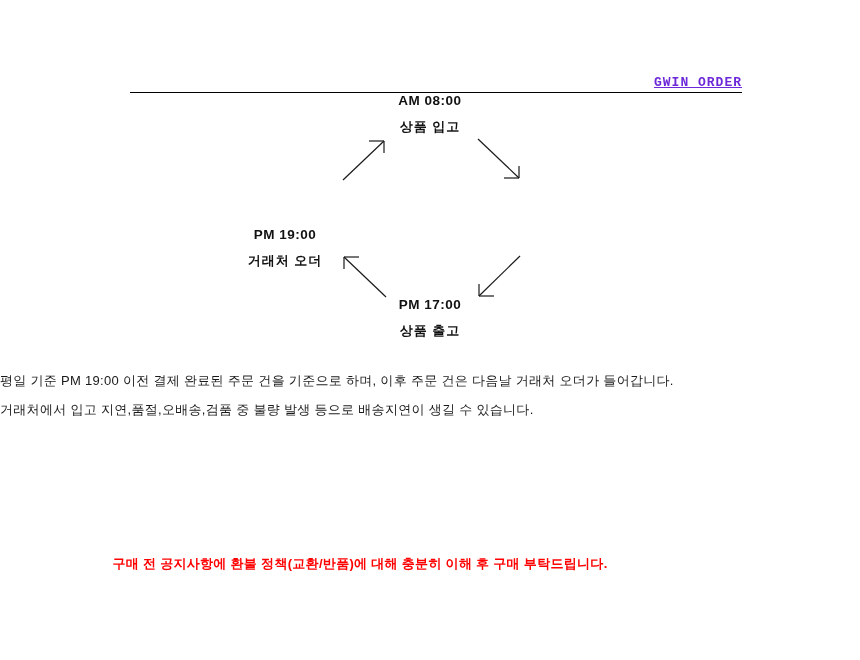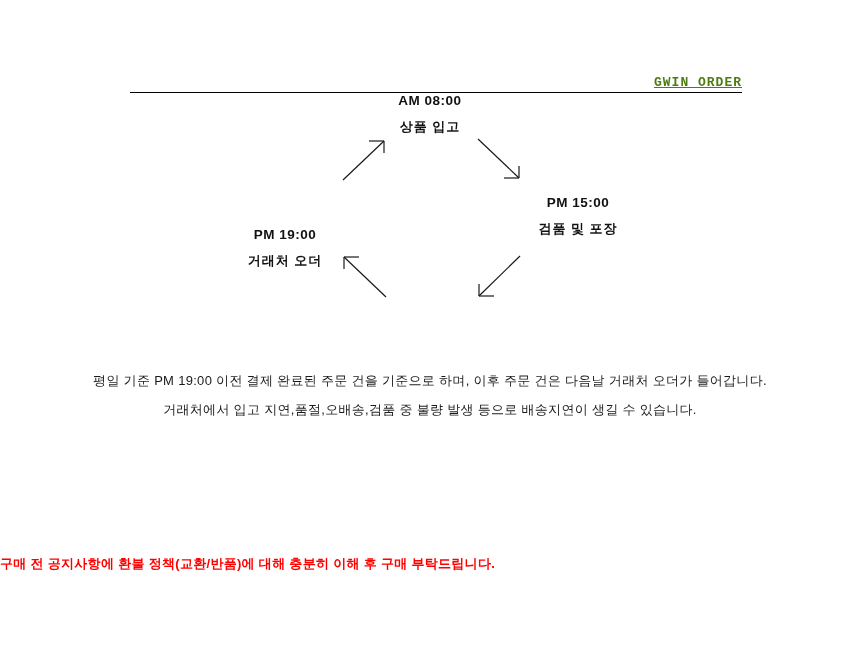--- a/index.html
+++ b/index.html
@@ -26,21 +26,21 @@
     border-bottom: 1.6px solid #000000;
     padding-bottom: 0px;
   }
   .header-title {
     display: inline-block;
     font-family: "Liberation Mono", "DejaVu Sans Mono", monospace;
     font-size: 13px;
     font-weight: bold;
     letter-spacing: 1px;
     text-decoration: underline;
-    color: #4d7c0f;
+    color: #6d28d9;
     line-height: 18px;
     margin-top: 46px;
   }
 
   
   .node {
     position: absolute;
     transform: translateX(-50%);
     text-align: center;
     white-space: nowrap;
@@ -71,35 +71,35 @@
     width: 260px;
     height: 180px;
   }
 
   
   .notes {
     position: absolute;
     left: 0;
     top: 366px;
     width: 860px;
-    text-align: center;
   }
   .notes p {
     font-size: 13px;
     letter-spacing: 0.3px;
     line-height: 29px;
     color: #1a1a1a;
   }
 
   
   .warnings {
     position: absolute;
     left: 0;
     top: 549px;
     width: 720px;
+    text-align: center;
   }
   .warnings p {
     font-size: 13px;
     font-weight: bold;
     letter-spacing: 0.3px;
     line-height: 29px;
     color: #ff0000;
   }
 </style>
 </head>
@@ -136,25 +136,25 @@
       <line x1="44" y1="127" x2="59" y2="127"></line>
       <line x1="44" y1="127" x2="44" y2="139"></line>
     </g>
   </svg>
 
   <div class="node node-top">
     <div class="node-time">AM 08:00</div>
     <div class="node-label">상품 입고</div>
   </div>
 
-  <div class="node node-right">
-    <div class="node-time">PM 15:00</div>
-    <div class="node-label">검품 및 포장</div>
+
+  <div class="node node-bottom">
+    <div class="node-time">PM 17:00</div>
+    <div class="node-label">상품 출고</div>
   </div>
-
 
   <div class="node node-left">
     <div class="node-time">PM 19:00</div>
     <div class="node-label">거래처 오더</div>
   </div>
 
   <div class="notes">
     <p>평일 기준 PM 19:00 이전 결제 완료된 주문 건을 기준으로 하며, 이후 주문 건은 다음날 거래처 오더가 들어갑니다.</p>
     <p>거래처에서 입고 지연,품절,오배송,검품 중 불량 발생 등으로 배송지연이 생길 수 있습니다.</p>
   </div>

